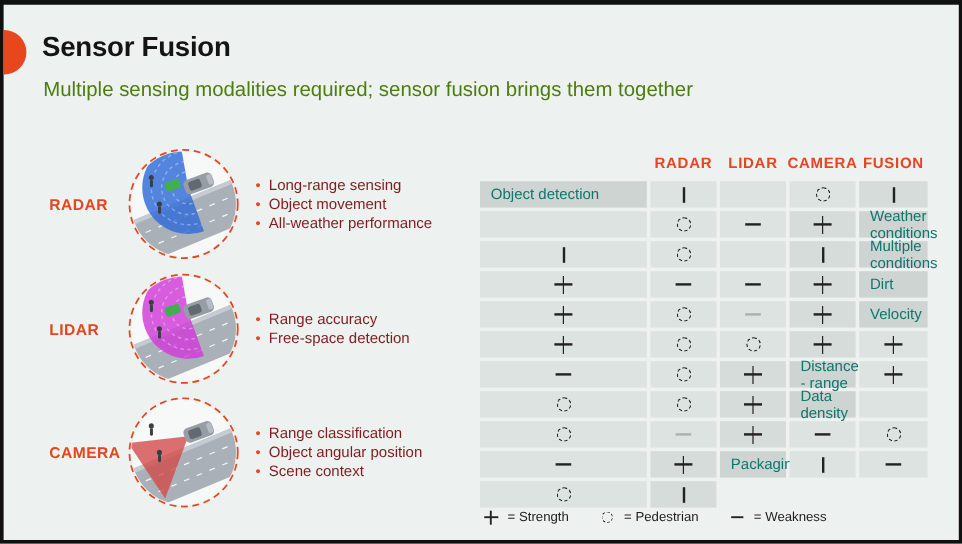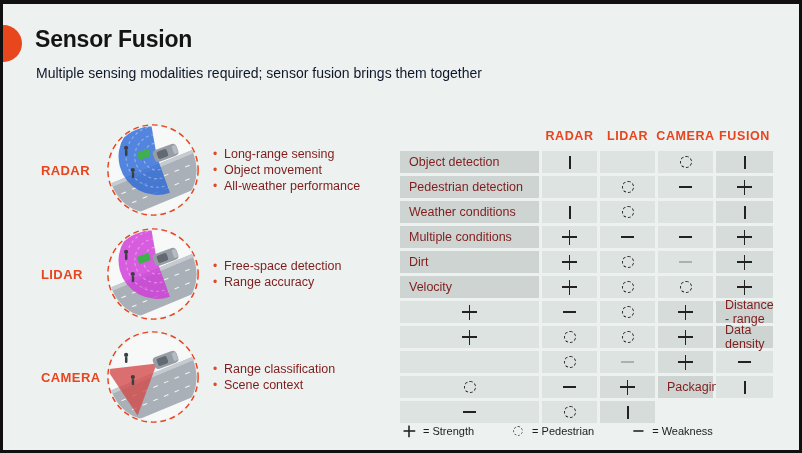--- a/index.html
+++ b/index.html
@@ -11,21 +11,21 @@
   .accent-circle{
     position:absolute; left:-18px; top:21px; width:37px; height:37px;
     border-radius:50%; background:#e8471d;
   }
   .page-title{
     position:absolute; left:32px; top:22px; margin:0;
     font-size:23px; font-weight:800; color:#141414; letter-spacing:-0.2px;
   }
   .page-subtitle{
     position:absolute; left:33px; top:61px; margin:0;
-    font-size:14px; color:#0f172a; font-weight:400;
+    font-size:17px; color:#4d7c0f; font-weight:400;
   }
   
   .sensor-row{
     position:absolute; left:30px; width:360px; height:98px;
     display:flex; align-items:center;
   }
   .sensor-label{
     width:64px; flex:0 0 64px; font-size:13px; font-weight:700;
     color:#e8441f; letter-spacing:0.4px; padding-left:8px;
   }
@@ -46,38 +46,38 @@
     grid-template-columns:139px 55px 55px 55px 57px;
     grid-auto-rows:22px; gap:3px;
   }
   .matrix .corner{ background:transparent; }
   .matrix .col-head{
     display:flex; align-items:center; justify-content:center;
     font-size:12.5px; font-weight:700; color:#e8441f; letter-spacing:0.6px;
     height:19px;
   }
   .matrix .row-label{
-    background:#cdd4d1; color:#7f1d1d; font-size:12.5px;
+    background:#cdd4d1; color:#0f766e; font-size:12.5px;
     display:flex; align-items:center; padding-left:9px;
   }
   .matrix .cell{
     background:#dde3e0; display:flex; align-items:center; justify-content:center;
   }
   .matrix .cell.fusion{ background:#d5dcd9; }
   
   .sym-bar{ display:inline-block; width:2px; height:13px; background:#222; }
   .sym-dash{ display:inline-block; width:13px; height:2px; background:#222; }
   .sym-dash.muted{ background:#a9b2af; }
   .sym-plus{ position:relative; display:inline-block; width:15px; height:15px; }
   .sym-plus::before{ content:""; position:absolute; left:0; top:6.6px; width:15px; height:1.8px; background:#222; }
   .sym-plus::after{ content:""; position:absolute; left:6.6px; top:0; width:1.8px; height:15px; background:#222; }
   .sym-circle{ display:inline-block; width:10px; height:10px; border:1.4px dashed #222; border-radius:50%; }
   
   .legend{
-    position:absolute; left:398px; top:419px; display:flex; align-items:center; gap:36px;
+    position:absolute; left:398px; top:419px; display:flex; align-items:center; gap:24px;
   }
   .legend-item{ display:flex; align-items:center; gap:6px; font-size:11px; color:#1d1d1d; }
   .legend-item .symwrap{ transform:scale(0.78); transform-origin:center; display:flex; align-items:center; justify-content:center; width:16px; height:16px; }
 </style>
 </head>
 <body>
 
 <div class="slide">
   <div class="accent-circle"></div>
   <h1 class="page-title">Sensor Fusion</h1>
@@ -161,22 +161,22 @@
       <g fill="#3a3f44">
         <circle cx="22" cy="27" r="2.2"></circle>
                 <rect x="20.8" y="29" width="2.6" height="6.5" rx="1.2"></rect>
         <circle cx="29" cy="50" r="2.2"></circle>
                 <rect x="27.8" y="52" width="2.6" height="6.5" rx="1.2"></rect>
       </g>
     </g>
     <circle cx="50" cy="50" r="47" fill="none" stroke="#e8441f" stroke-width="1.5" stroke-dasharray="6 4"></circle>
   </svg></div>
     <ul class="bullets">
+          <li>Range accuracy</li>
           <li>Free-space detection</li>
-          <li>Range accuracy</li>
         </ul>
   </div>
 
   <div class="sensor-row" style="top: 324px;">
     <div class="sensor-label">CAMERA</div>
     <div class="scene"><svg viewBox="0 0 100 100" width="96" height="96">
     <defs>
       <clipPath id="disc-2">
                 <circle cx="50" cy="50" r="45.5"></circle>
               </clipPath>
@@ -201,20 +201,21 @@
         <circle cx="22" cy="27" r="2.2"></circle>
                 <rect x="20.8" y="29" width="2.6" height="6.5" rx="1.2"></rect>
         <circle cx="29" cy="50" r="2.2"></circle>
                 <rect x="27.8" y="52" width="2.6" height="6.5" rx="1.2"></rect>
       </g>
     </g>
     <circle cx="50" cy="50" r="47" fill="none" stroke="#e8441f" stroke-width="1.5" stroke-dasharray="6 4"></circle>
   </svg></div>
     <ul class="bullets">
           <li>Range classification</li>
+          <li>Object angular position</li>
           <li>Scene context</li>
         </ul>
   </div>
 </section>
 
   <section class="matrix" id="matrix">
       <div class="corner"></div>
       <div class="col-head">RADAR</div>
       <div class="col-head">LIDAR</div>
       <div class="col-head">CAMERA</div>
@@ -223,21 +224,20 @@
       <div class="cell">
         <span class="sym-bar"></span>
       </div>
       <div class="cell"></div>
       <div class="cell">
         <span class="sym-circle"></span>
       </div>
       <div class="cell fusion">
         <span class="sym-bar"></span>
       </div>
-      <div class="row-label">Pedestrian detection</div>
       <div class="cell"></div>
       <div class="cell">
         <span class="sym-circle"></span>
       </div>
       <div class="cell">
         <span class="sym-dash"></span>
       </div>
       <div class="cell fusion">
         <span class="sym-plus"></span>
       </div>

